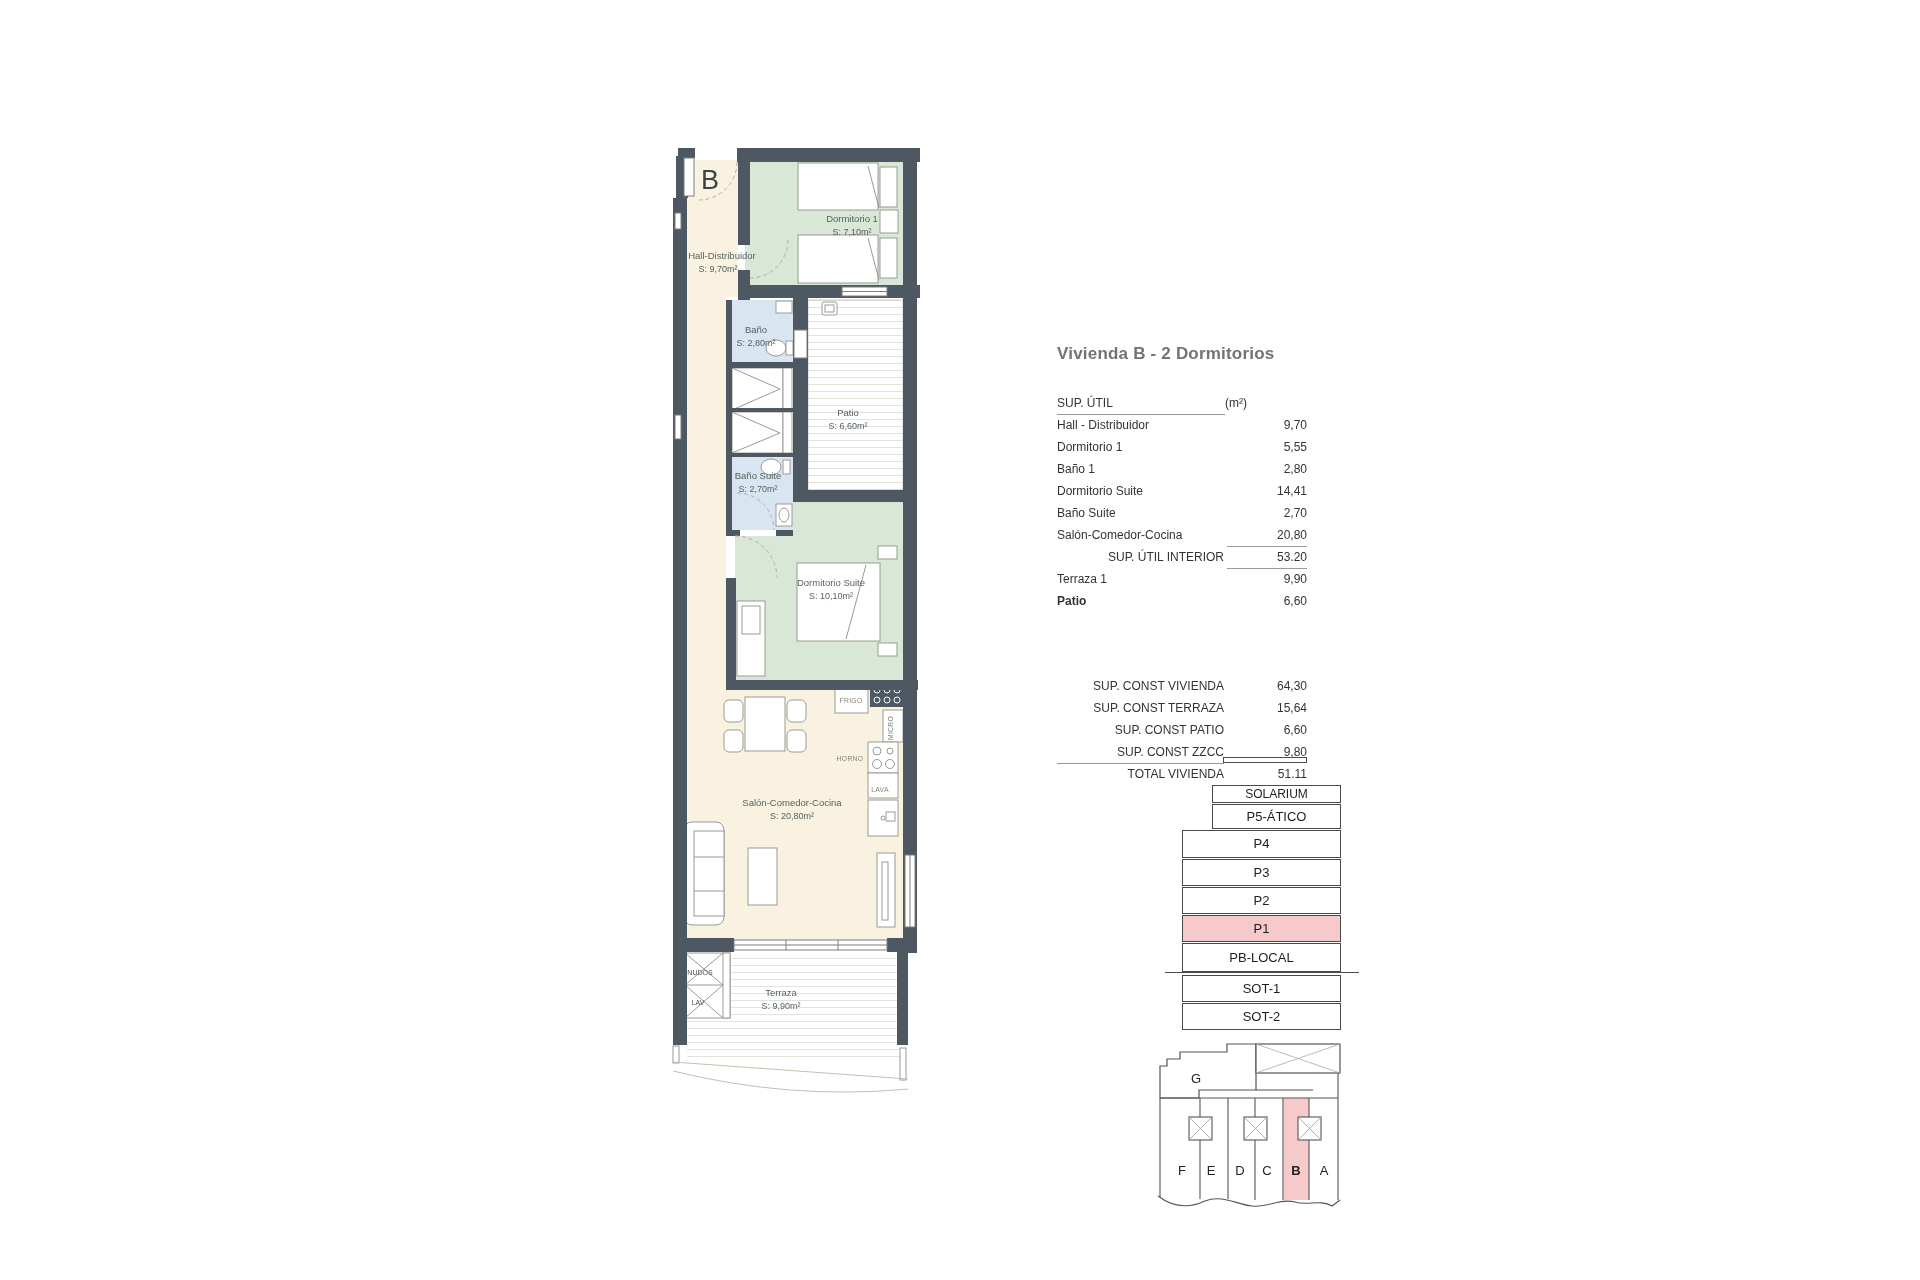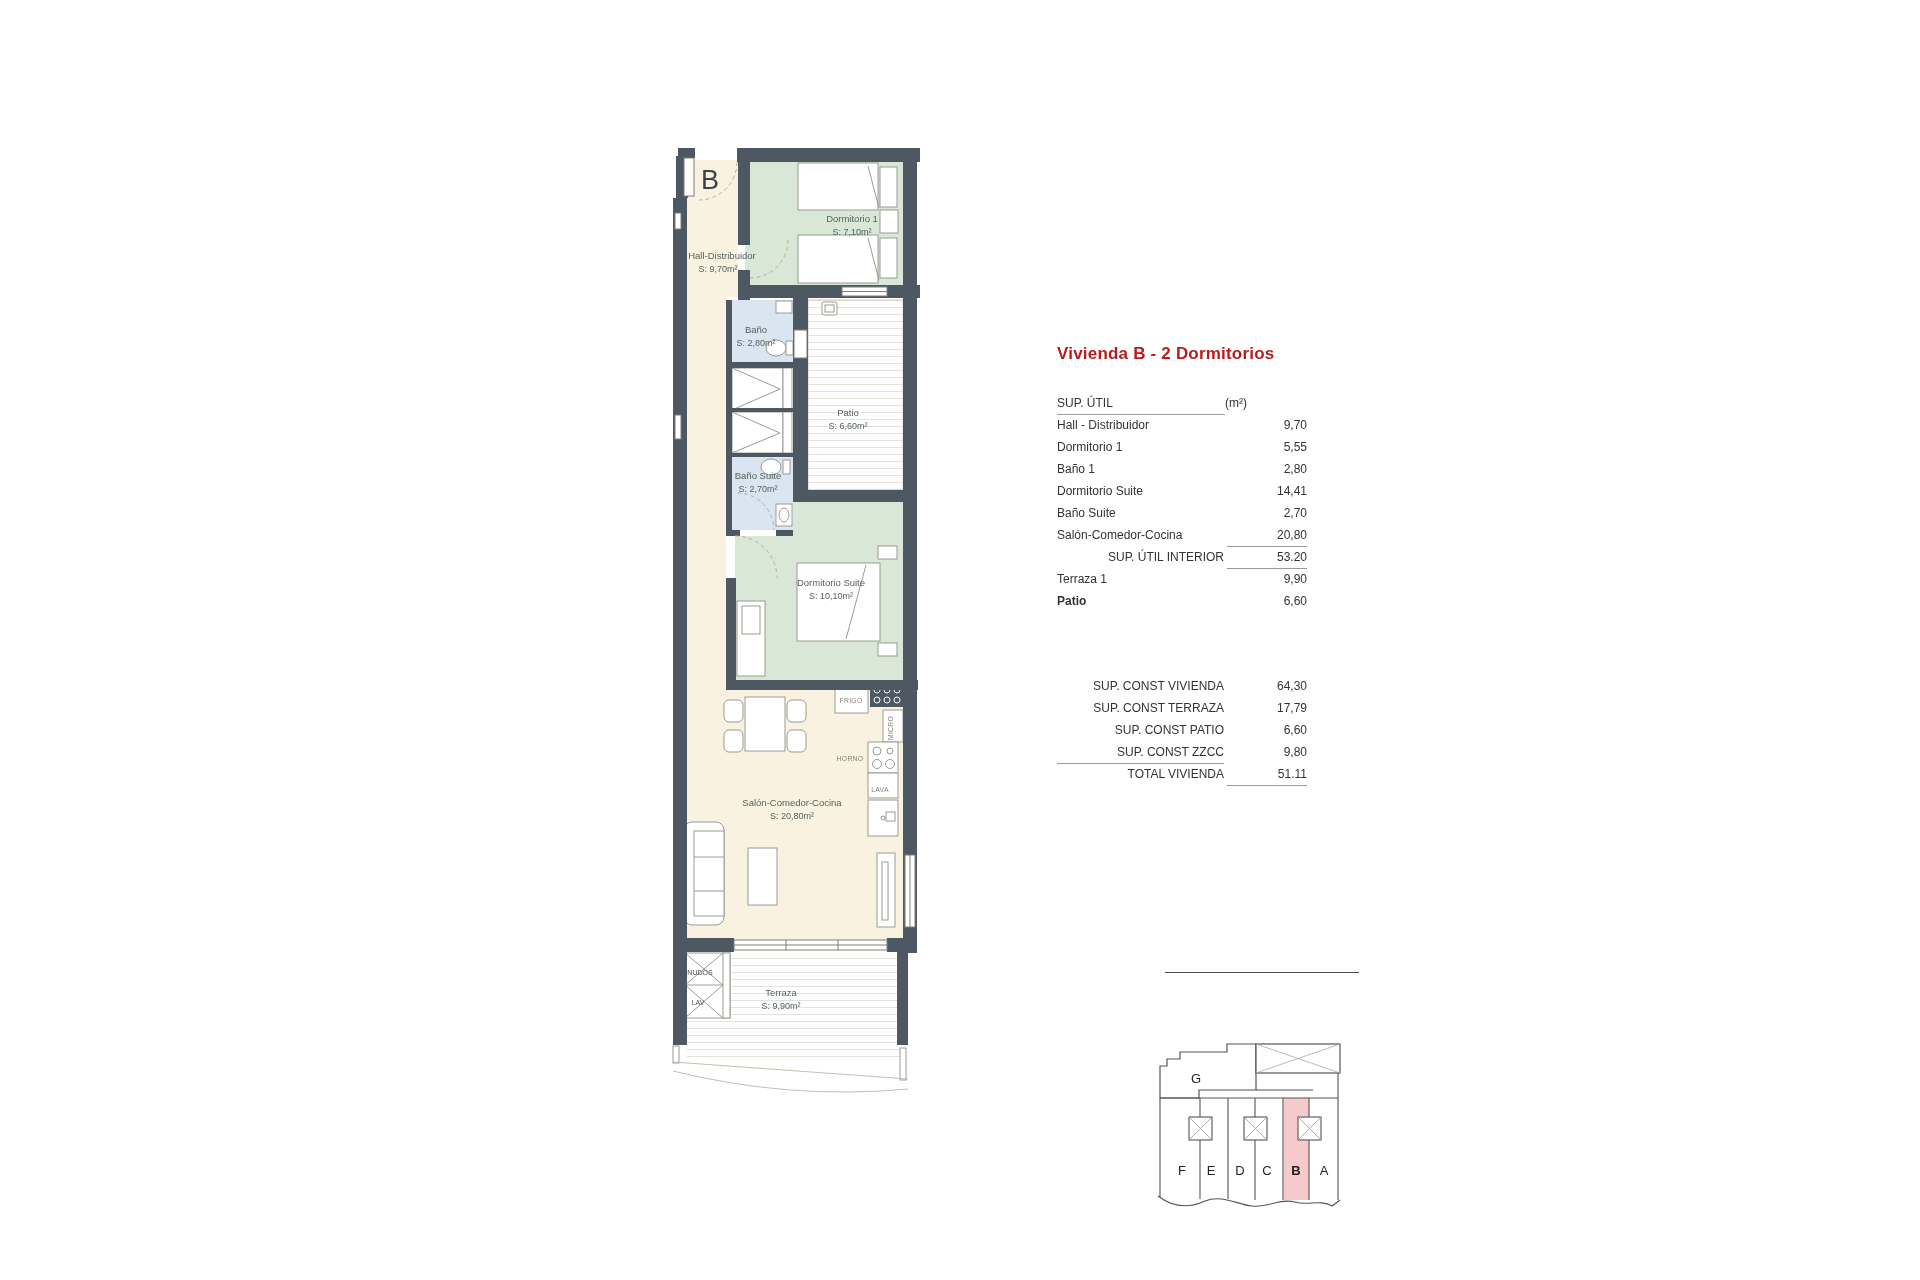--- a/index.html
+++ b/index.html
@@ -1,21 +1,21 @@
 <!DOCTYPE html>
 <html><head>
 <meta charset="utf-8">
 <style>
   html,body{margin:0;padding:0;background:#fff;}
   body{width:1920px;height:1280px;position:relative;overflow:hidden;
        font-family:"Liberation Sans",sans-serif;color:#333;}
   .page{position:absolute;inset:0;background:#fff;}
 
   
-  .panel-title{position:absolute;left:1057px;top:344px;font-size:17px;font-weight:bold;color:#b91c1c;letter-spacing:.2px;}
+  .panel-title{position:absolute;left:1057px;top:344px;font-size:17px;font-weight:bold;color:#737373;letter-spacing:.2px;}
   .atable{position:absolute;left:1057px;width:250px;font-size:12px;color:#333;}
   .t1{top:392px;}
   .t2{top:650px;margin-top:25px;}
   .trow{display:flex;height:22px;line-height:22px;position:relative;white-space:nowrap;}
   .tl{white-space:nowrap;}
   .tv{margin-left:auto;}
   .vb{font-weight:normal;}
   .lb{font-weight:bold;}
   .tunit{position:absolute;left:168px;}
   .t1 .sublbl{width:167px;text-align:right;}
@@ -281,38 +281,50 @@
     <div class="ln" style="top:176px;right:0;width:80px;"></div>
   </div>
 
   <div class="atable t2">
     <div class="trow">
       <span class="tl">SUP. CONST VIVIENDA</span>
       <span class="tv vb">64,30</span>
     </div>
     <div class="trow">
       <span class="tl">SUP. CONST TERRAZA</span>
-      <span class="tv vb">17,79</span>
+      <span class="tv vb">15,64</span>
     </div>
     <div class="trow">
       <span class="tl">SUP. CONST PATIO</span>
       <span class="tv vb">6,60</span>
     </div>
     <div class="trow">
       <span class="tl">SUP. CONST ZZCC</span>
       <span class="tv vb">9,80</span>
     </div>
     <div class="trow">
       <span class="tl">TOTAL VIVIENDA</span>
       <span class="tv">51.11</span>
     </div>
     <div class="ln" style="top:88px;left:0;width:167px;"></div>
     <div class="ln" style="top:110px;right:0;width:80px;"></div>
   </div>
 
+  <div class="stack">
+    <div class="rooftop" style="left:41px;top:2px;width:84px;height:6px;"></div>
+    <div class="lvl" style="left:30px;top:30px;width:129px;height:18px;line-height:16px;font-size:12px;">SOLARIUM</div>
+    <div class="lvl" style="left:30px;top:49px;width:129px;height:25px;line-height:23px;">P5-ÁTICO</div>
+    <div class="lvl" style="left:0;top:75px;width:159px;height:28px;line-height:26px;">P4</div>
+    <div class="lvl" style="left:0;top:104px;width:159px;height:27px;line-height:25px;">P3</div>
+    <div class="lvl" style="left:0;top:132px;width:159px;height:27px;line-height:25px;">P2</div>
+    <div class="lvl hl" style="left:0;top:160px;width:159px;height:27px;line-height:25px;">P1</div>
+    <div class="lvl" style="left:0;top:188px;width:159px;height:29px;line-height:27px;">PB-LOCAL</div>
+    <div class="lvl" style="left:0;top:220px;width:159px;height:27px;line-height:25px;">SOT-1</div>
+    <div class="lvl" style="left:0;top:248px;width:159px;height:27px;line-height:25px;">SOT-2</div>
+  </div>
   <div class="groundline"></div>
 
   <svg style="left:1148px;top:1040px;" width="225" height="185" viewBox="1148 1040 225 185">
 
     <path d="M1160,1066 L1167,1066 L1167,1059 L1180,1059 L1180,1052 L1227,1052 L1227,1044 L1256,1044 L1256,1090 L1199,1090 L1199,1098 L1160,1098 Z" fill="#ffffff" stroke="#555" stroke-width="1.2"></path>
 
     <g>
       <rect x="1256" y="1044" width="84" height="29" fill="#ffffff" stroke="#555" stroke-width="1.2"></rect>
       <line x1="1256" y1="1044" x2="1340" y2="1073" stroke="#aaa" stroke-width="0.8"></line>
       <line x1="1340" y1="1044" x2="1256" y2="1073" stroke="#aaa" stroke-width="0.8"></line>

